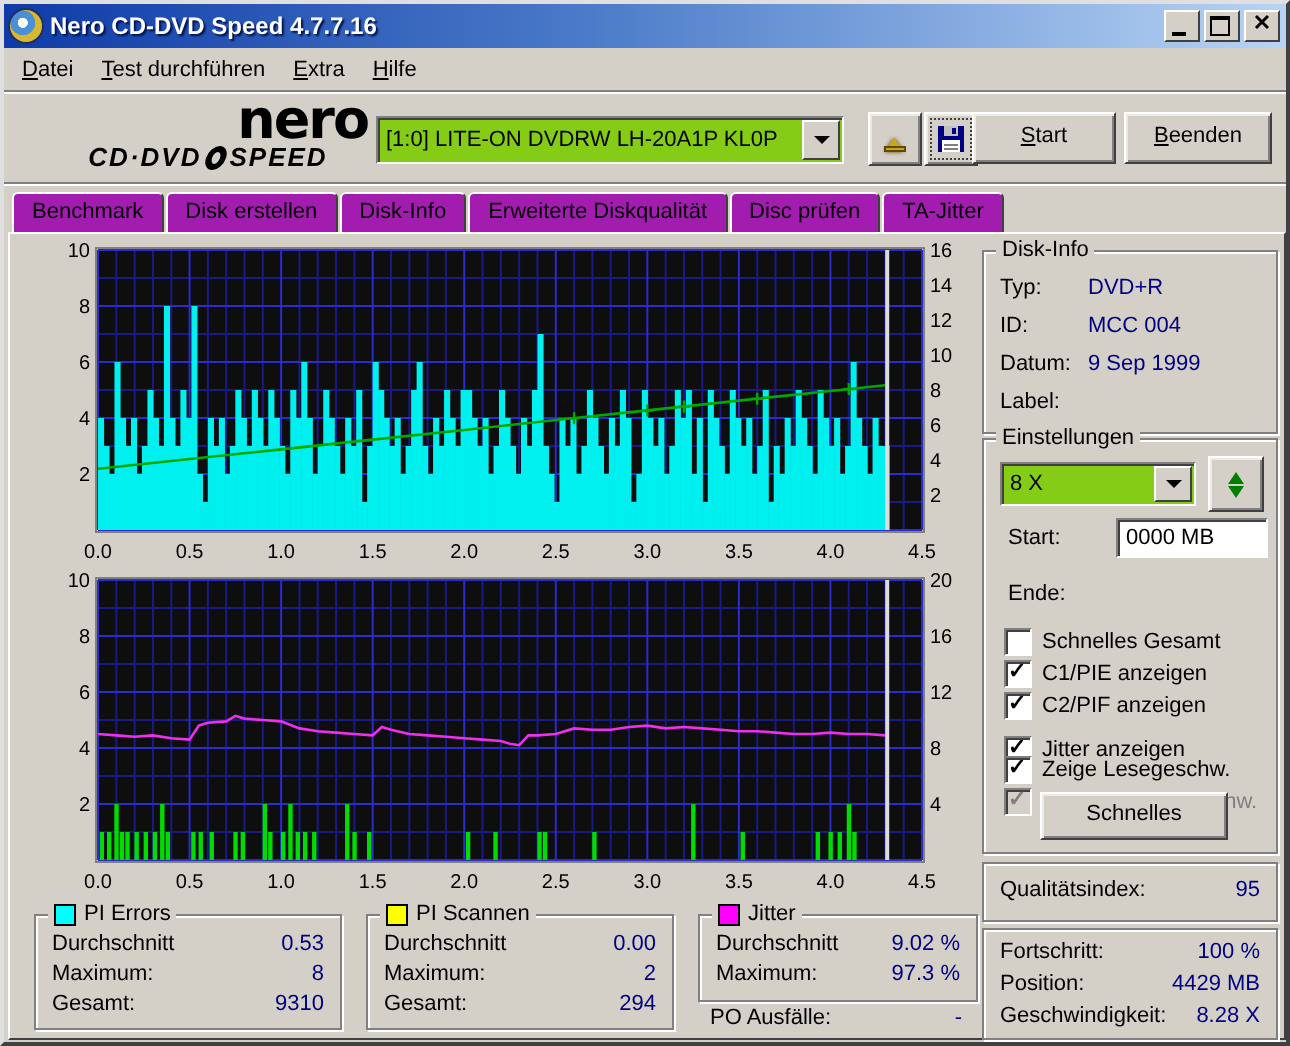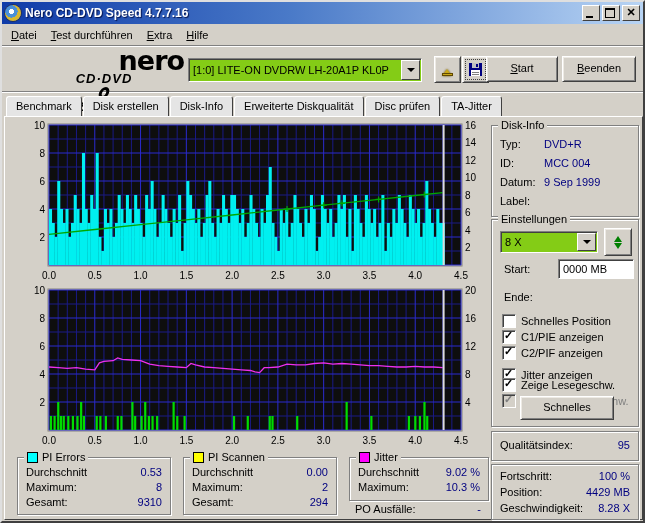--- a/index.html
+++ b/index.html
@@ -14,31 +14,31 @@
   .tb-btn .mini{position:absolute;left:3px;bottom:2px;width:7px;height:2px;background:#000;}
   .tb-btn .maxi{position:absolute;left:2px;top:2px;width:8px;height:7px;border:1px solid #000;border-top-width:2px;}
   .tb-btn .clo{position:absolute;left:0;top:0;width:100%;height:100%;font-size:11px;font-weight:bold;line-height:13px;text-align:center;}
   
   .menubar{position:absolute;left:0;top:23px;width:641px;height:20px;display:flex;align-items:center;padding-left:2px;border-bottom:1px solid #808080;box-shadow:0 1px 0 #fff;}
   .menu-item{padding:2px 7px;}
   
   .toolbar{position:absolute;left:0;top:45px;width:641px;height:44px;border-bottom:1px solid #808080;box-shadow:0 1px 0 #fff;}
   .nero-logo{position:absolute;left:22px;top:2px;width:160px;text-align:right;}
   .nero-logo .l1{font-size:27px;font-weight:bold;letter-spacing:-1px;line-height:24px;font-family:"DejaVu Sans",sans-serif;}
-  .nero-logo .l2{font-size:13px;font-weight:bold;font-style:italic;letter-spacing:1px;line-height:12px;display:flex;align-items:center;justify-content:center;gap:2px;flex-direction:column;}
+  .nero-logo .l2{font-size:13px;font-weight:bold;font-style:italic;letter-spacing:1px;line-height:12px;display:flex;align-items:center;justify-content:center;gap:2px;}
   .speed-sym{display:inline-block;width:10px;height:12px;border-radius:50%;border:3px solid #000;transform:skewX(-18deg);box-sizing:border-box;}
   .combo{position:absolute;left:186px;top:56px;width:232px;height:22px;background:#84cc16;border:1px solid;border-color:#808080 #fff #fff #808080;box-shadow:inset 1px 1px 0 #404040;display:flex;align-items:center;}
   .combo .ctext{flex:1;padding:0 4px;white-space:nowrap;overflow:hidden;}
   .combo .cbtn{width:17px;height:18px;margin-right:1px;background:#D4D0C8;border:1px solid;border-color:#fff #404040 #404040 #fff;display:flex;align-items:center;justify-content:center;}
   .arr-down{width:0;height:0;border:4px solid transparent;border-top:4px solid #000;margin-top:4px;}
   .toolbtn{position:absolute;top:54px;width:25px;height:25px;background:#D4D0C8;border:1px solid;border-color:#fff #404040 #404040 #fff;box-shadow:inset 1px 1px 0 #EDEAE4, inset -1px -1px 0 #808080;display:flex;align-items:center;justify-content:center;}
   .pushbtn{position:absolute;top:54px;height:24px;background:#D4D0C8;border:1px solid;border-color:#fff #404040 #404040 #fff;box-shadow:inset 1px 1px 0 #EDEAE4, inset -1px -1px 0 #808080;text-align:center;line-height:22px;}
   
   .tabs{position:absolute;left:4px;top:93px;height:22px;display:flex;align-items:flex-end;}
-  .tab{height:19px;line-height:18px;padding:0 9px;background:#e5e5e5;border:1px solid;border-color:#fff #404040 #D4D0C8 #fff;border-radius:3px 3px 0 0;margin-right:1px;white-space:nowrap;}
+  .tab{height:19px;line-height:18px;padding:0 9px;background:#a21caf;border:1px solid;border-color:#fff #404040 #D4D0C8 #fff;border-radius:3px 3px 0 0;margin-right:1px;white-space:nowrap;}
   .tab.active{height:22px;line-height:20px;margin-top:-3px;position:relative;z-index:3;border-bottom:none;}
   .tabpage{position:absolute;left:2px;top:114px;width:637px;height:402px;border:1px solid;border-color:#fff #404040 #404040 #fff;background:#D4D0C8;}
   
   .chartbox{position:absolute;left:6px;width:478px;height:164px;}
   .chartbox svg{display:block;}
   
   .groupbox{position:absolute;border:1px solid #808080;box-shadow:1px 1px 0 #fff, inset 1px 1px 0 #fff;}
   .gb-title{position:absolute;top:-7px;left:6px;background:#D4D0C8;padding:0 3px;white-space:nowrap;display:flex;align-items:center;gap:4px;}
   .legend-sq{width:9px;height:9px;border:1px solid #000;display:inline-block;}
   .infor{position:absolute;left:8px;right:8px;display:flex;}
@@ -535,21 +535,21 @@
       <div class="refreshbtn" style="left:112px;top:8px;">
         <div class="tri-up"></div>
         <div class="tri-dn"></div>
       </div>
       <div style="position:absolute;left:12px;top:43px;">Start:</div>
       <div class="txtfield" style="left:66px;top:39px;width:66px;">0000 MB</div>
       <div style="position:absolute;left:12px;top:71px;">Ende:</div>
 
       <div class="cbrow" style="top:93px;">
           <span class="cbx"></span>
-          <span class="cblbl">Schnelles Position</span>
+          <span class="cblbl">Schnelles Gesamt</span>
         </div>
       <div class="cbrow" style="top:109px;">
           <span class="cbx on"></span>
           <span class="cblbl">C1/PIE anzeigen</span>
         </div>
       <div class="cbrow" style="top:125px;">
           <span class="cbx on"></span>
           <span class="cblbl">C2/PIF anzeigen</span>
         </div>
       <div class="cbrow" style="top:147px;">
@@ -632,21 +632,21 @@
       <div class="gb-title">
           <span class="legend-sq" style="background:#FF00FF;"></span>
           <span>Jitter</span>
         </div>
       <div class="kvrow" style="top:8px;">
           <span>Durchschnitt</span>
           <span class="val">9.02 %</span>
         </div>
       <div class="kvrow" style="top:23px;">
           <span>Maximum:</span>
-          <span class="val">10.3 %</span>
+          <span class="val">97.3 %</span>
         </div>
     </div>
     <div style="position:absolute;left:350px;top:386px;width:126px;display:flex;justify-content:space-between;">
       <span>PO Ausfälle:</span>
       <span style="color:#000080;">-</span>
     </div>
 
   </div>
 </div>
 

